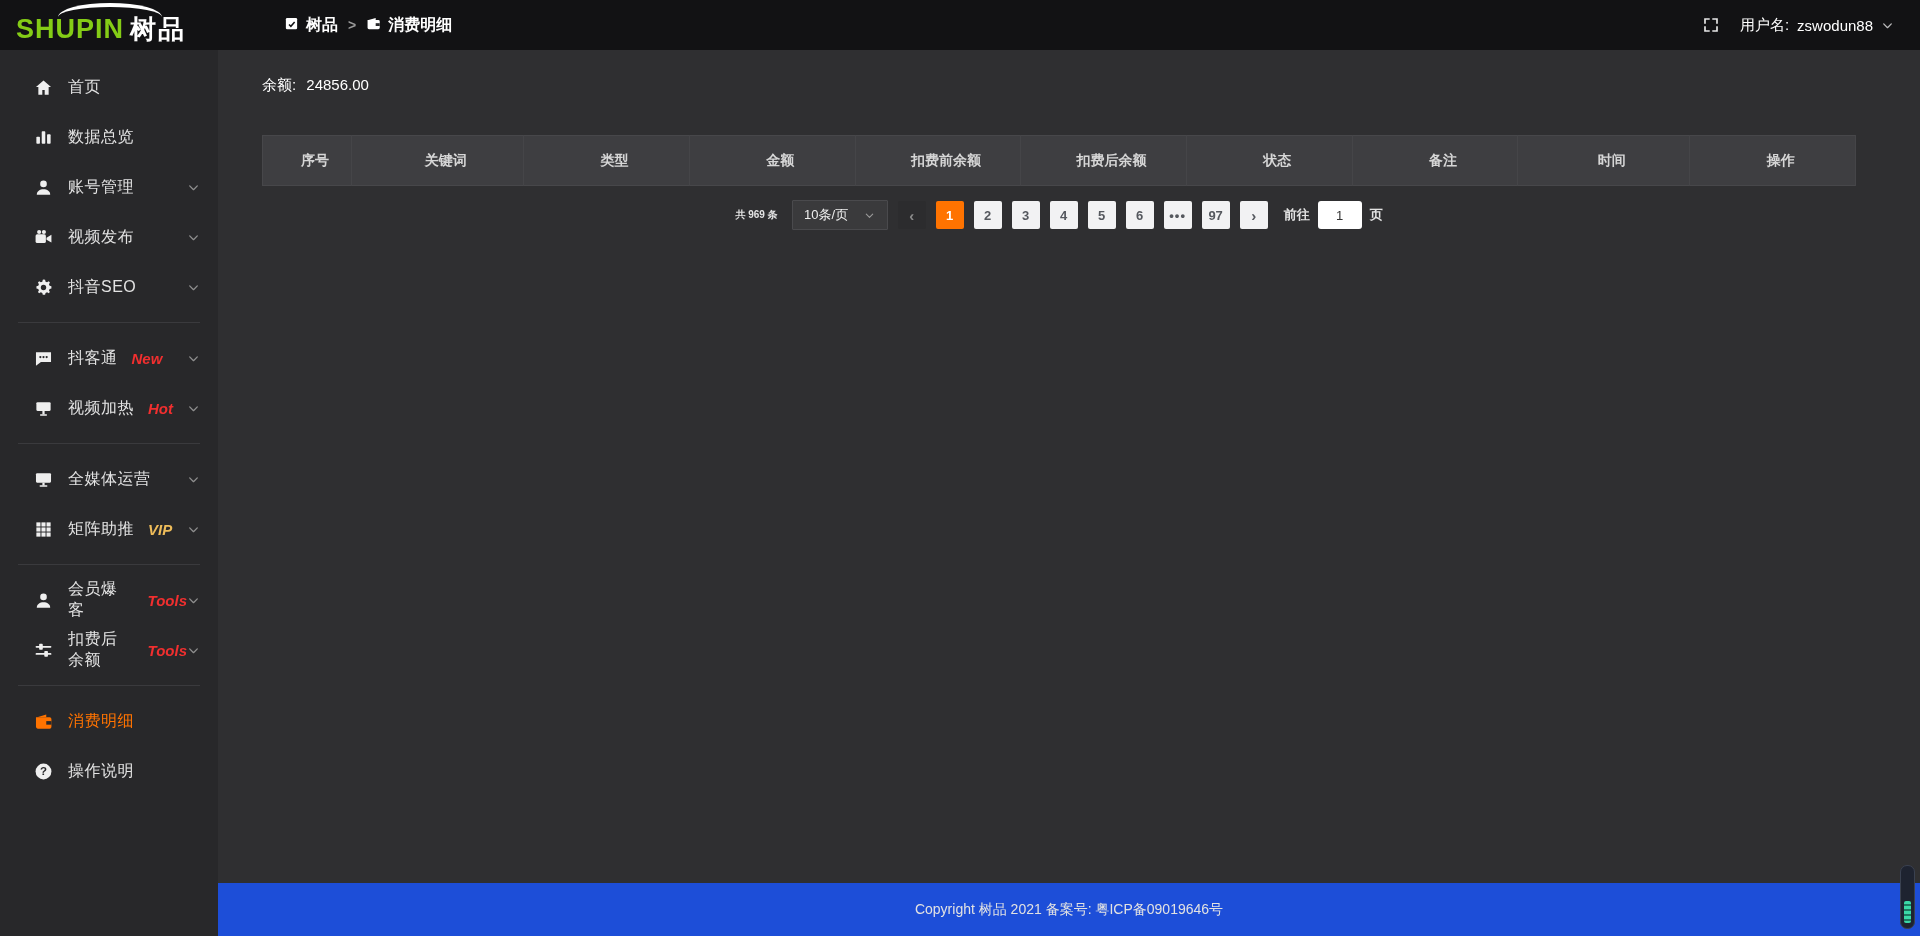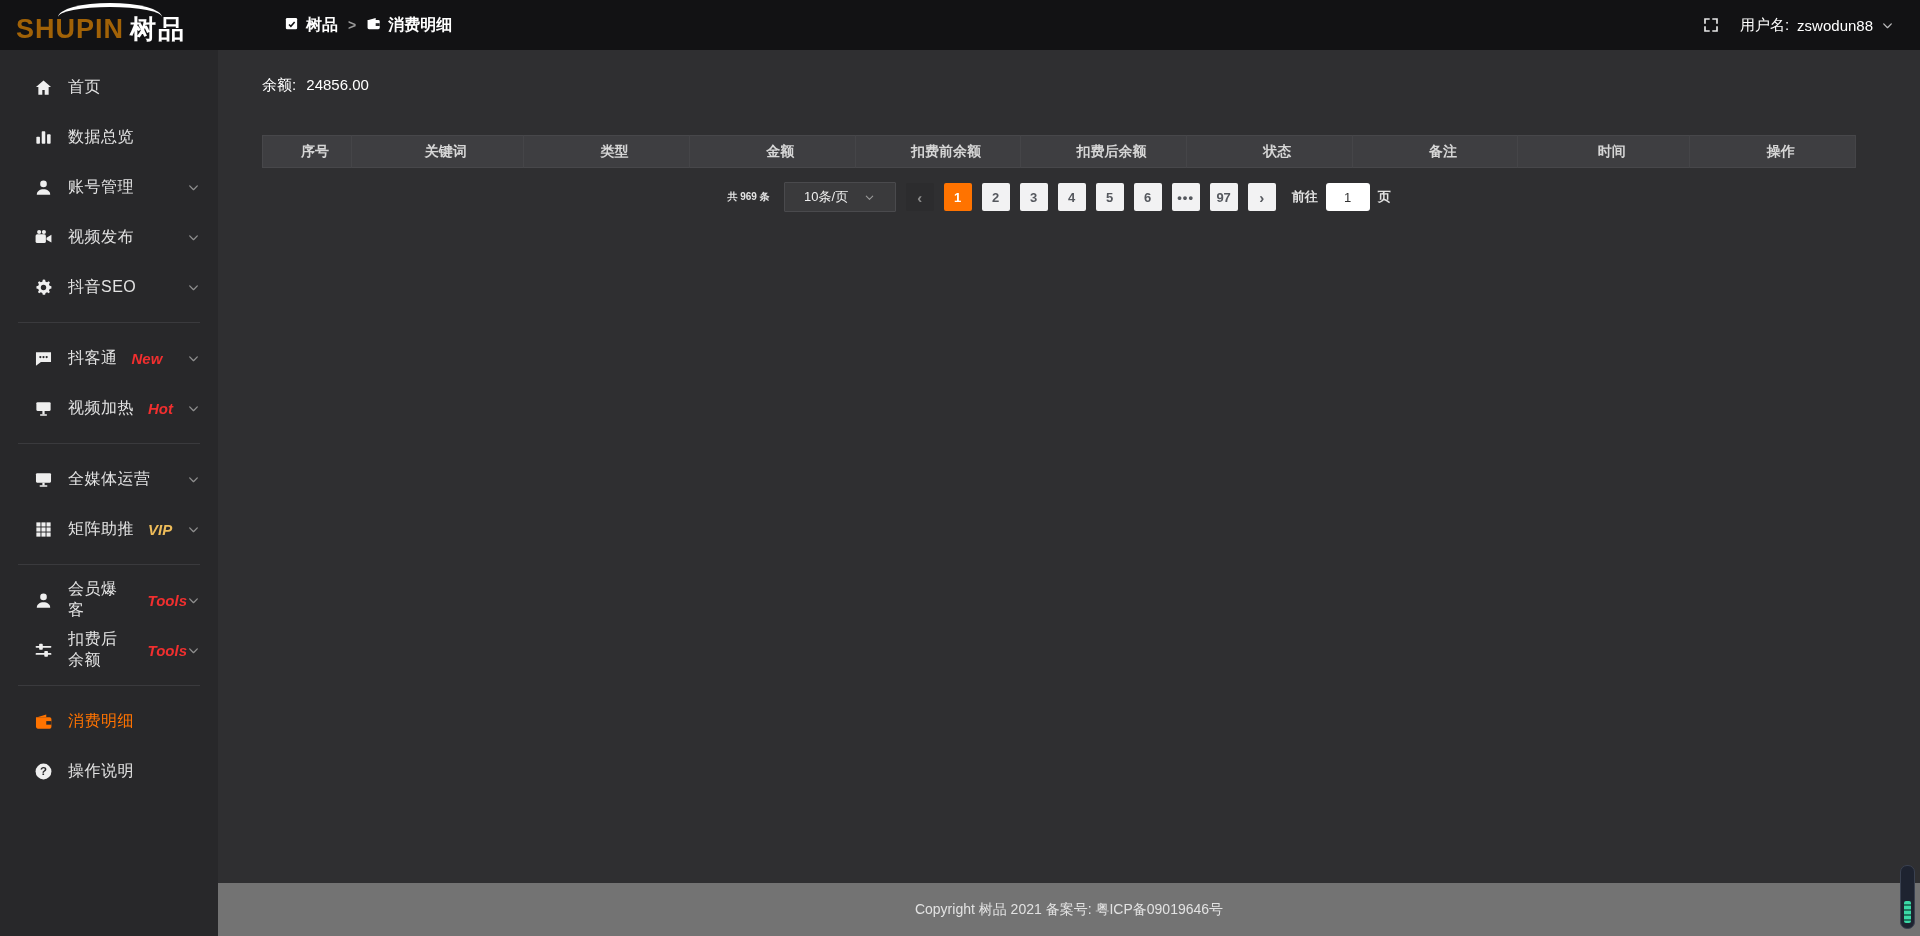--- a/index.html
+++ b/index.html
@@ -6,21 +6,21 @@
   html,body { width:1920px; height:936px; overflow:hidden;
     font-family:"Liberation Sans","DejaVu Sans",sans-serif;
     background:#2f2f31; color:#e6e6e6; }
 
   
   .topbar { position:absolute; top:0; left:0; width:1920px; height:50px;
     background:#121214; display:flex; align-items:center; z-index:5; }
   .logo { width:218px; height:50px; display:flex; align-items:center; padding-left:16px; position:relative; }
   .logo-arc { position:absolute; top:3px; left:58px; width:104px; height:14px;
     border-top:4px solid #fff; border-radius:52px 52px 0 0 / 14px 14px 0 0; }
-  .logo-en { font-size:27px; font-weight:900; letter-spacing:1px; color:#a16207; margin-top:8px; }
+  .logo-en { font-size:27px; font-weight:900; letter-spacing:1px; color:#84cc16; margin-top:8px; }
   .logo-cn { font-size:26px; font-weight:900; color:#fff; margin-left:6px; margin-top:8px; letter-spacing:2px; }
   .crumbs { display:flex; align-items:center; gap:10px; margin-left:66px; }
   .crumb { display:flex; align-items:center; gap:7px; font-size:16px; font-weight:700; color:#fff; }
   .crumb .icon svg { width:15px; height:15px; }
   .crumb-sep { color:#9a9a9a; font-size:14px; font-weight:700; }
   .topbar-right { margin-left:auto; display:flex; align-items:center; gap:20px; padding-right:26px; }
   .fs-btn svg { width:18px; height:18px; color:#e8e8e8; display:block; }
   .user-box { display:flex; align-items:center; gap:8px; font-size:15px; color:#ffffff; }
   .user-box .chev svg { width:13px; height:13px; color:#bbb; display:block; }
 
@@ -39,41 +39,41 @@
   .sb-item.active, .sb-item.active .icon { color:#ff7300; }
 
   
   .main { position:absolute; top:50px; left:218px; width:1702px; height:833px;
     padding:0 64px 0 44px; }
   .balance { margin-top:26px; font-size:15px; font-weight:400; color:#fff; }
   .balance .val { margin-left:6px; }
 
   table.grid { width:100%; border-collapse:collapse; table-layout:fixed; margin-top:40px;
     border:1px solid #47474a; }
-  table.grid th { height:32px; background:#3e3e41; font-size:14px; font-weight:700; color:#d6d6d6;
+  table.grid th { height:50px; background:#3e3e41; font-size:14px; font-weight:700; color:#d6d6d6;
     border-right:1px solid #454548;padding-left:16px; }
 
   
   .pager { margin-top:14px; display:flex; align-items:center; justify-content:center; gap:10px; }
   .pg-total { font-size:10px; font-weight:700; color:#e3e3e3; margin-right:4px; }
-  .pg-size { width:112px; height:30px; background:#3a3a3c; border:1px solid #4a4a4d; border-radius:1px;
+  .pg-size { width:96px; height:30px; background:#3a3a3c; border:1px solid #4a4a4d; border-radius:1px;
     display:flex; align-items:center; justify-content:center; gap:16px; font-size:13px; color:#eee; cursor:pointer; }
   .pg-size .chev svg { width:11px; height:11px; color:#9a9a9a; display:block; }
   .pg-btn { min-width:28px; height:28px; padding:0 5px; border-radius:2px; background:#f2f2f3; color:#55585e;
     font-size:13px; font-weight:700; display:flex; align-items:center; justify-content:center; cursor:pointer; }
   .pg-btn.prev { background:#2c2c2e; color:#8a8a8a; font-size:15px; }
   .pg-btn.next { font-size:15px; }
   .pg-btn.active { background:#ff7300; color:#fff; }
   .pg-btn.dots { letter-spacing:1px; }
   .pg-goto { display:flex; align-items:center; gap:8px; font-size:13px; font-weight:700; color:#e3e3e3; margin-left:6px; }
   .pg-input { width:44px; height:28px; border:none; border-radius:3px; background:#fff; color:#333;
     text-align:center; font-size:13px; font-family:inherit; }
 
   
-  .footer { position:absolute; left:218px; bottom:0; width:1702px; height:53px; background:#737373;
+  .footer { position:absolute; left:218px; bottom:0; width:1702px; height:53px; background:#1d4ed8;
     display:flex; align-items:center; justify-content:center; font-size:14px; color:#e2e2e2; }
 
   
   .float-widget { position:absolute; right:5px; bottom:7px; width:15px; height:64px;
     background:#1e2330; border:1px solid #3a4150; border-radius:7px; cursor:pointer; }
   .float-widget .stripes { position:absolute; left:3px; right:3px; bottom:5px; height:22px; border-radius:2px;
     background:repeating-linear-gradient(180deg,#3bd8a6 0 3px,#1d7a60 3px 5px); }
 </style>
 </head>
 <body>

